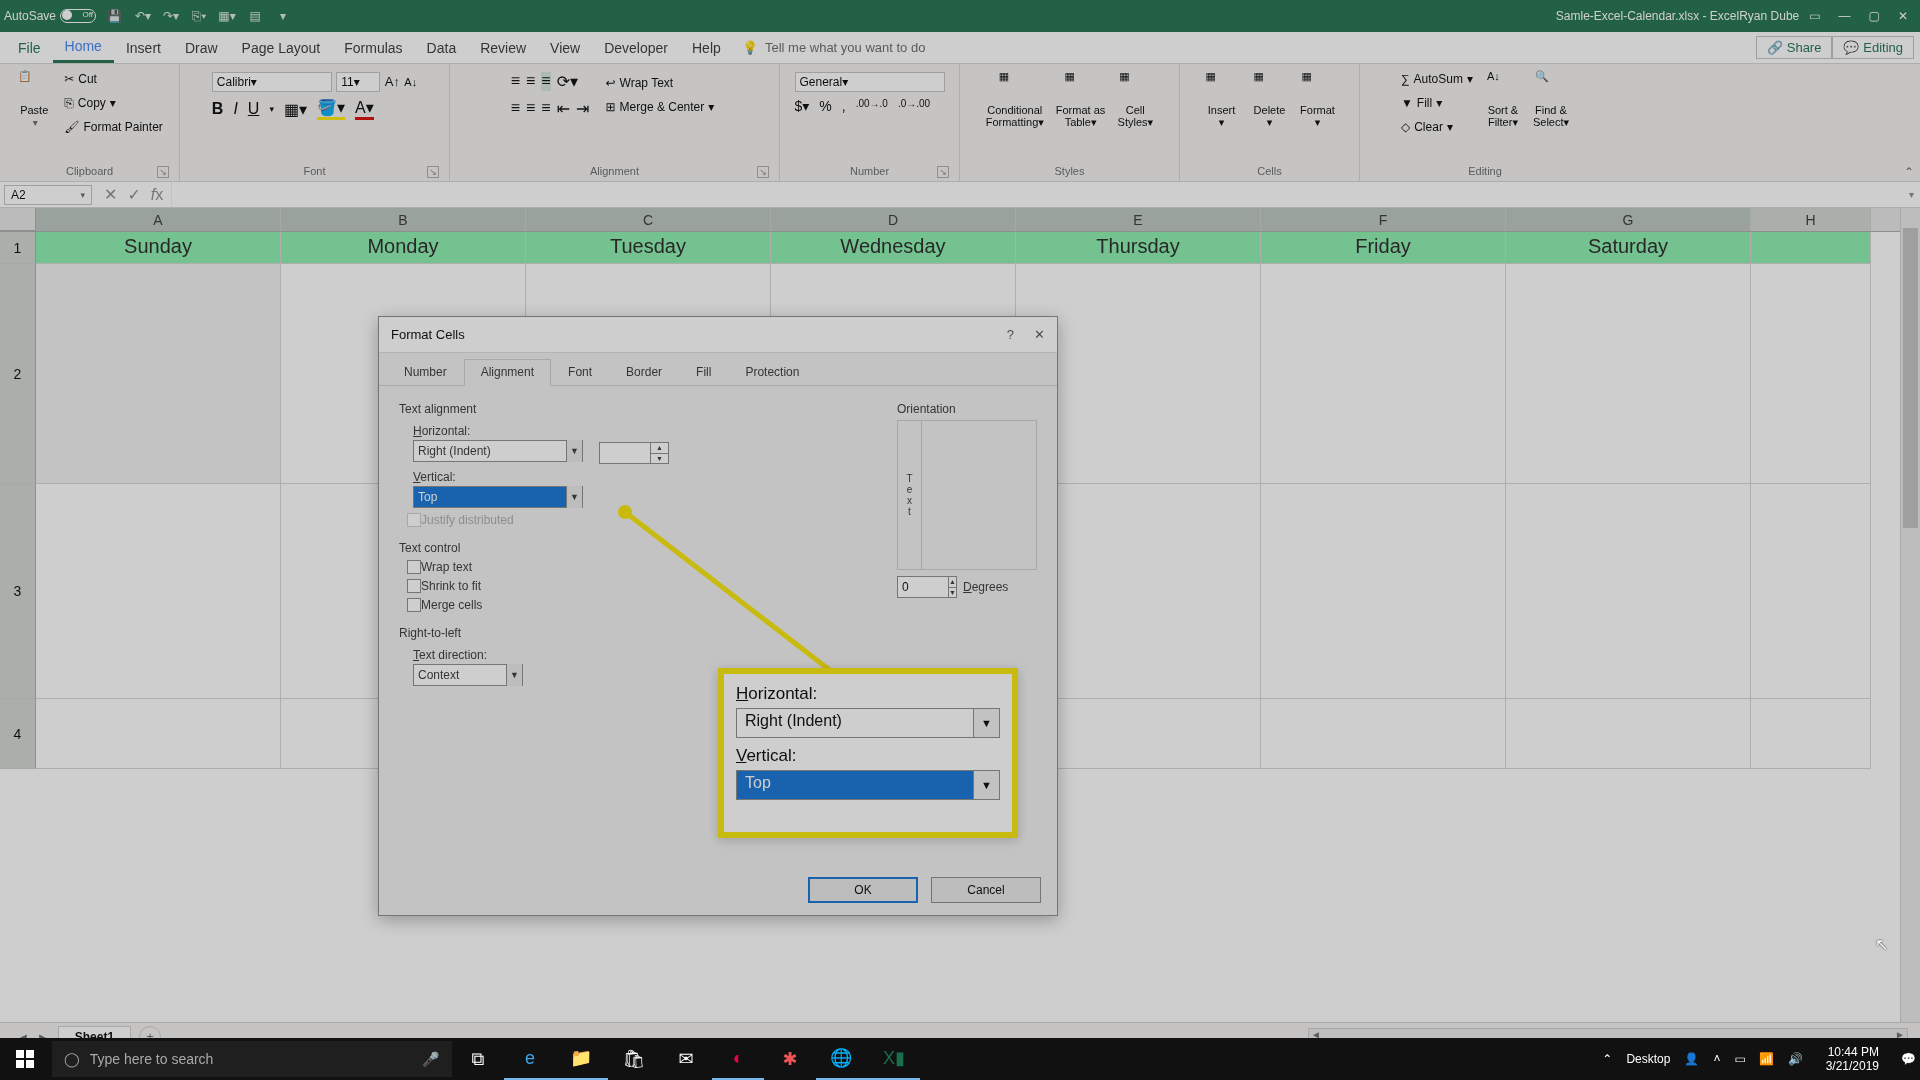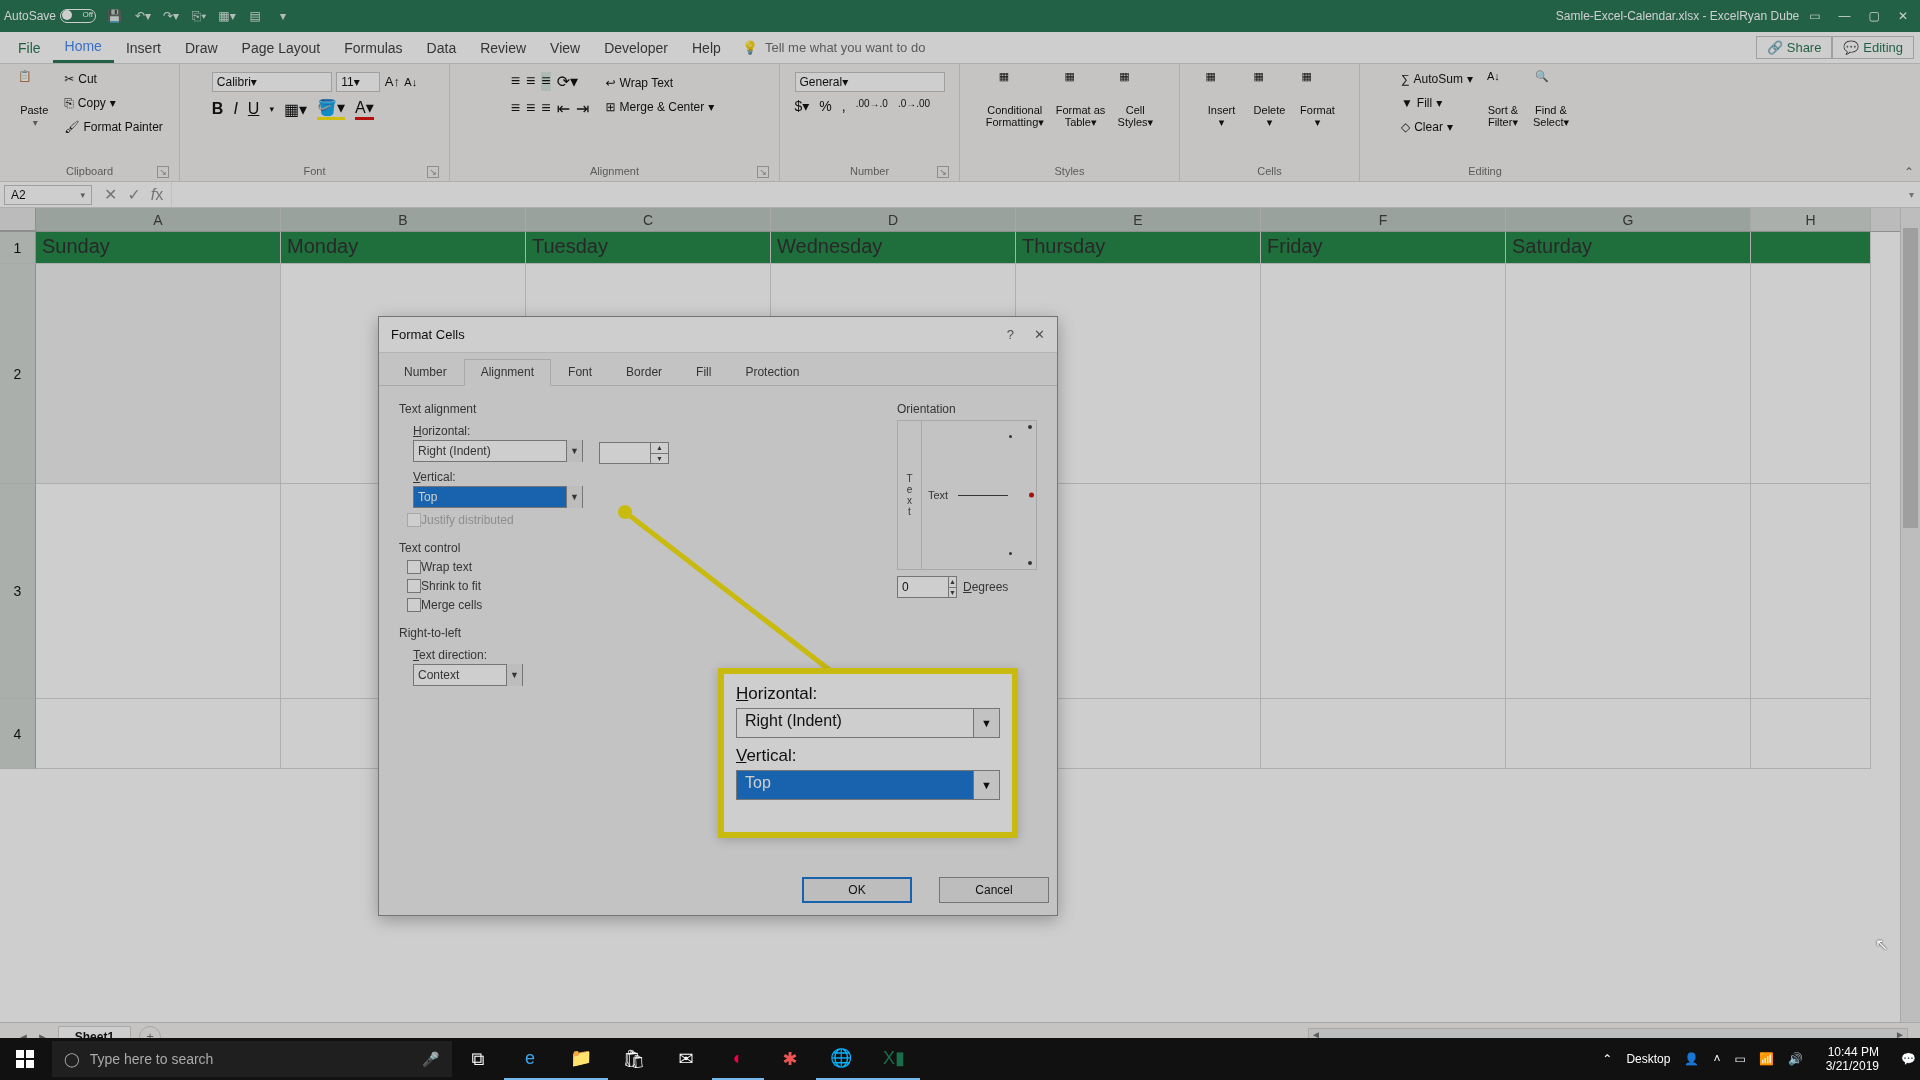--- a/index.html
+++ b/index.html
@@ -49,21 +49,21 @@
 
 
 .grid-area { position: absolute; top: 208px; left: 0; right: 0; bottom: 58px; background: #fff; }
 .col-headers { display: flex; height: 24px; background: #e6e6e6; border-bottom:1px solid #aaa; }
 .corner-cell { width: 36px; background:#e6e6e6; border-right:1px solid #aaa; border-bottom:1px solid #aaa; }
 .col-header { text-align:center; font-size:14px; color:#333; border-right:1px solid #ccc; line-height:24px; background:#d0d6d2; }
 .col-header.sel { background:#b8c4bc; }
 .row { display:flex; }
 .row-header { width:36px; background:#d0d6d2; border-right:1px solid #aaa; border-bottom:1px solid #ccc; text-align:center; font-size:14px; display:flex; align-items:center; justify-content:center; }
 .cell { border-right:1px solid #d4d4d4; border-bottom:1px solid #d4d4d4; padding:3px 6px; font-size:20px; color:#222; background:#fff; }
-.row1 .cell { background:#15803d; height:32px; }
+.row1 .cell { background:#86efac; height:32px;text-align:center; }
 .row-tall .cell { height:180px; }
 .row-tall .row-header { height:180px; }
 .a2-sel { background:#f0f0f0; position:relative; }
 
 
 .sheet-tabs { position:absolute; bottom:30px; left:0; right:0; height:28px; background:#f3f2f1; display:flex; align-items:center; border-top:1px solid #ccc; padding-left:8px; }
 .sheet-nav { display:flex; gap:8px; color:#666; font-size:11px; padding:0 10px; }
 .sheet-tab { background:#fff; border:1px solid #ccc; border-bottom:none; padding:3px 16px; font-size:12px; font-weight:bold; }
 .sheet-add { width:22px; height:22px; border:1px solid #ccc; border-radius:50%; display:flex; align-items:center; justify-content:center; margin-left:8px; font-size:13px; color:#666;}
 .hscroll { margin-left:auto; width:600px; height:18px; background:#e8e8e8; border:1px solid #ccc; margin-right:12px; position:relative;}
@@ -98,21 +98,21 @@
 .spinner .spins{width:18px; display:flex; flex-direction:column; border-left:1px solid #888;}
 .spinner .spins div{flex:1; text-align:center; font-size:7px; border-bottom:1px solid #888; line-height:9px;}
 .chk { display:flex; align-items:flex-end; gap:0; margin:5px 0 0 8px; font-size:12px;}
 .chk .box { width:14px; height:14px; border:1px solid #888; background:#fff;}
 .chk.disabled { color:#aaa;} .chk.disabled .box{border-color:#ccc;}
 .orientation-box { border:1px solid #ccc; height:150px; display:flex; margin-top:4px;}
 .orientation-box .vtext { width:24px; border-right:1px solid #ccc; display:flex; flex-direction:column; align-items:center; justify-content:center; font-size:10px;}
 .orientation-box .dial { flex:1; position:relative;}
 .orientation-box .dial .txt{position:absolute; left:6px; top:50%; transform:translateY(-50%); font-size:11px;}
 .orientation-box .dial .line{position:absolute; left:36px; top:50%; width:50px; height:1px; background:#333;}
-.dialog-footer { position:absolute; bottom:12px; right:8px; display:flex; gap:27px;}
+.dialog-footer { position:absolute; bottom:12px; right:16px; display:flex; gap:13px;}
 .dialog-footer button { width:110px; height:26px; font-size:12px; border:1px solid #888; background:#e8e8e8;}
 .dialog-footer button.ok { border:2px solid #0e6fd4;}
 
 
 .callout { position:absolute; left:718px; top:668px; width:300px; height:170px; background:#fff; border:6px solid #f9e400; z-index:60; padding:8px 12px; font-size:17px; box-shadow:0 2px 10px rgba(0,0,0,0.2);}
 .callout .clabel { margin:2px 0 4px;} 
 .callout .csel { border:1px solid #888; display:flex; height:30px; margin-bottom:8px; font-size:16px;}
 .callout .csel .cval{flex:1; padding:3px 8px;}
 .callout .csel .cdd{width:26px; border-left:1px solid #888; background:#efefef; text-align:center; line-height:28px; font-size:11px;}
 .callout .csel.sel .cval{background:#0e6fd4; color:#fff;}
@@ -505,29 +505,20 @@
     </div>
     <div class="dialog-right">
       <div class="section-label">Orientation</div>
       <div class="orientation-box">
         <div class="vtext">
             <span>T</span>
             <span>e</span>
             <span>x</span>
             <span>t</span>
           </div>
-        <div class="dial">
-          <span class="txt">Text</span>
-          <div class="line"></div>
-          <div style="position:absolute;right:4px;top:4px;width:4px;height:4px;background:#333;border-radius:50%"></div>
-          <div style="position:absolute;right:24px;top:14px;width:3px;height:3px;background:#333;border-radius:50%"></div>
-          <div style="position:absolute;right:4px;bottom:4px;width:4px;height:4px;background:#333;border-radius:50%"></div>
-          <div style="position:absolute;right:24px;bottom:14px;width:3px;height:3px;background:#333;border-radius:50%"></div>
-          <div style="position:absolute;right:2px;top:50%;width:5px;height:5px;background:#c00;border-radius:50%;transform:translateY(-50%)"></div>
-        </div>
       </div>
       <div style="display:flex; align-items:center; gap:6px; margin-top:6px;">
         <div class="spinner" style="width:60px">
           <input value="0" style="">
           <div class="spins">
               <div>▲</div>
               <div style="border:none">▼</div>
             </div>
         </div>
         <span><u>D</u>egrees</span>

